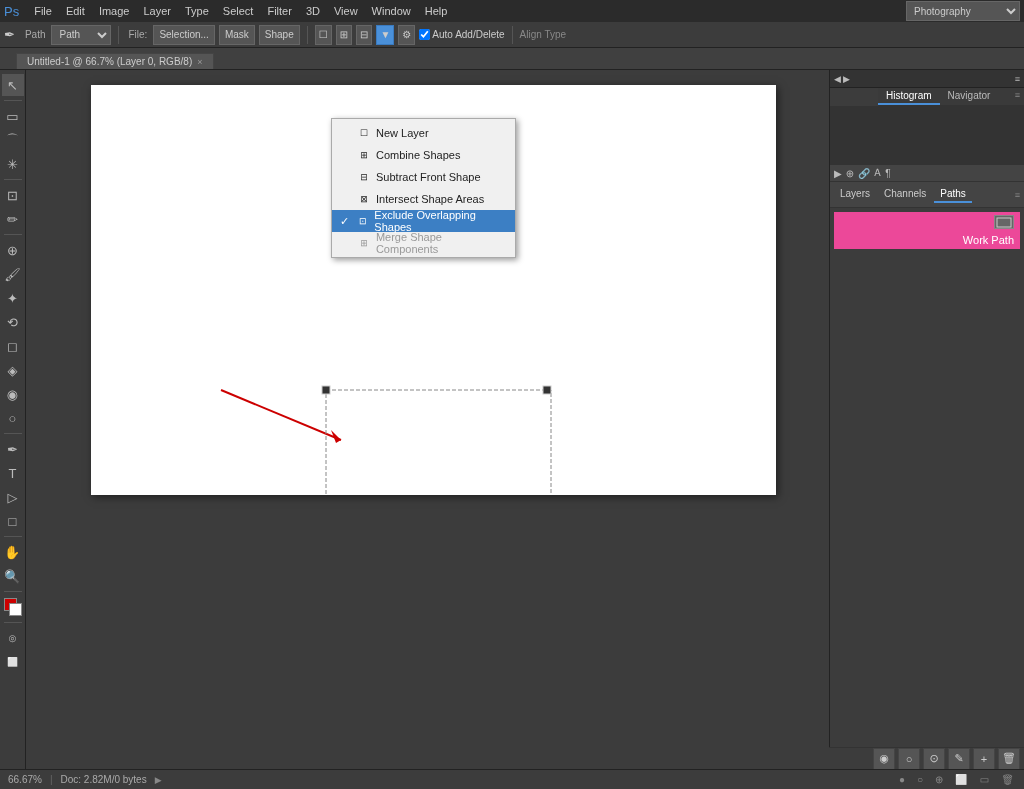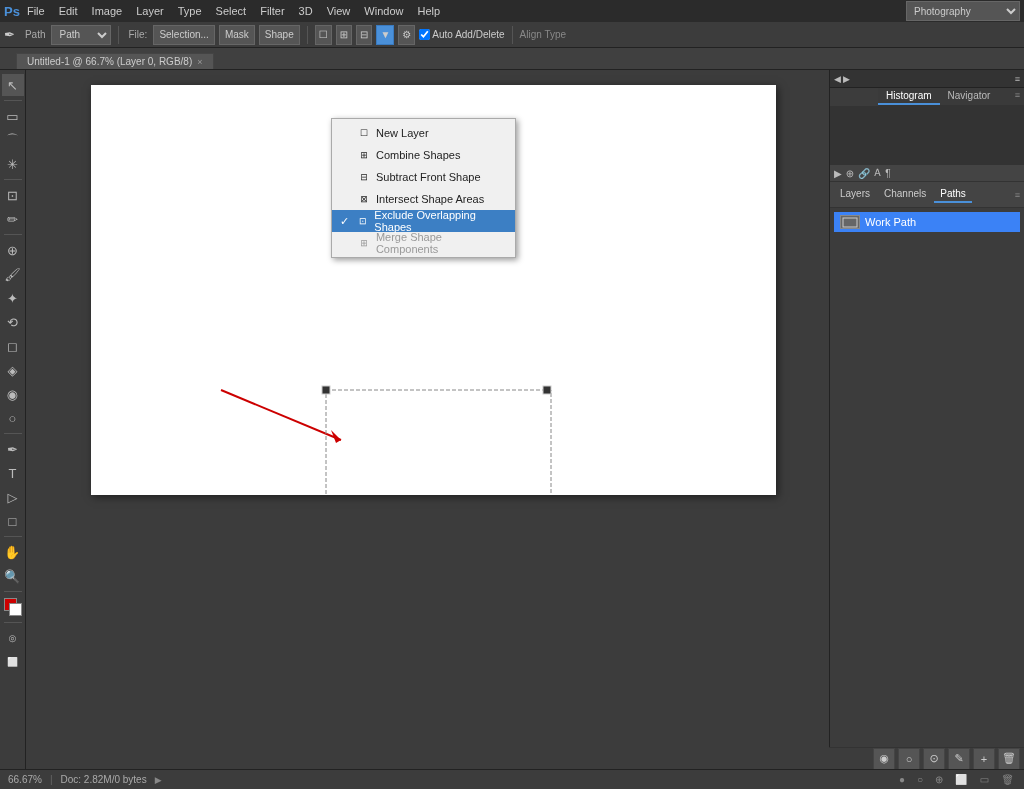--- a/index.html
+++ b/index.html
@@ -1,20 +1,20 @@
 <!DOCTYPE html>
 <html><head>
   <meta charset="utf-8">
   <style>
     * { margin: 0; padding: 0; box-sizing: border-box; }
     body { width: 1024px; height: 789px; background: #3c3c3c; font-family: 'Arial', sans-serif; font-size: 11px; color: #ccc; overflow: hidden; position: relative; }
 
     
     #menubar { width: 100%; height: 22px; background: #2b2b2b; display: flex; align-items: center; padding: 0 4px; }
-    #menubar .ps-logo { color: #4a90d9; font-weight: bold; font-size: 13px; }
+    #menubar .ps-logo { color: #4a90d9; font-weight: normal; font-size: 13px; margin-right: 8px; }
     #menubar .menu-item { padding: 2px 7px; color: #ccc; font-size: 11px; cursor: pointer; }
 
     
     #toolbar { width: 100%; height: 26px; background: #3c3c3c; display: flex; align-items: center; padding: 0 4px; border-bottom: 1px solid #222; gap: 4px; }
     .tool-btn { background: #555; border: 1px solid #666; color: #ccc; padding: 1px 5px; font-size: 10px; cursor: pointer; height: 20px; display: flex; align-items: center; }
     .tool-label { color: #aaa; font-size: 10px; margin: 0 2px; }
     .tool-select { background: #555; border: 1px solid #666; color: #ccc; font-size: 10px; height: 20px; padding: 0 3px; }
     .tool-divider { width: 1px; height: 18px; background: #555; margin: 0 3px; }
     .tool-checkbox { display: flex; align-items: center; gap: 2px; font-size: 10px; color: #ccc; }
     .tool-checkbox input { width: 11px; height: 11px; }
@@ -48,21 +48,21 @@
     .dropdown-item .checkmark { width: 12px; font-size: 11px; color: #222; }
     .dropdown-item.highlighted .checkmark { color: white; }
     .dropdown-item.dimmed { color: #999; }
 
     
     #right-panel { width: 195px; background: #3c3c3c; border-left: 1px solid #222; display: flex; flex-direction: column; }
     #panel-header-area { height: 26px; background: #444; display: flex; align-items: center; padding: 0 4px; gap: 2px; border-bottom: 1px solid #333; }
     .panel-tab { font-size: 10px; color: #ccc; padding: 2px 6px; cursor: pointer; border-bottom: 2px solid transparent; }
     .panel-tab.active { border-bottom: 2px solid #4a90d9; color: white; }
     #panel-content { flex: 1; background: #3c3c3c; padding: 4px; }
-    .path-item { background: #3b82f6; color: white; padding: 3px 6px; font-size: 11px; display: flex; align-items: center; gap: 5px; cursor: pointer; }
+    .path-item { background: #ec4899; color: white; padding: 3px 6px; font-size: 11px; display: flex; align-items: flex-end; gap: 5px; cursor: pointer; flex-direction: column; }
     .path-thumb { width: 20px; height: 14px; background: #666; border: 1px solid #888; display: flex; align-items: center; justify-content: center; }
     .r-icon-btn { width: 22px; height: 22px; background: #555; border: 1px solid #444; display: flex; align-items: center; justify-content: center; cursor: pointer; font-size: 11px; color: #ccc; }
 
     
     #statusbar { position: absolute; bottom: 0; left: 0; width: 100%; height: 20px; background: #3c3c3c; border-top: 1px solid #222; display: flex; align-items: center; padding: 0 8px; font-size: 10px; color: #aaa; gap: 8px; }
     #hist-tabs { display: flex; background: #3a3a3a; border-bottom: 1px solid #333; margin-left: 48px; }
     .hist-tab { font-size: 10px; color: #bbb; padding: 2px 8px; cursor: pointer; border-bottom: 2px solid transparent; }
     .hist-tab.active { color: white; border-bottom: 2px solid #4a90d9; }
     #hist-body { height: 58px; background: #333; }
   </style>

